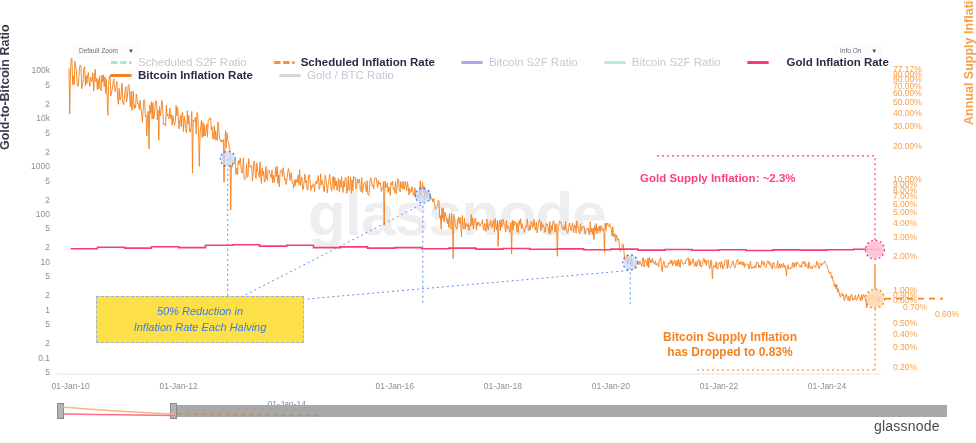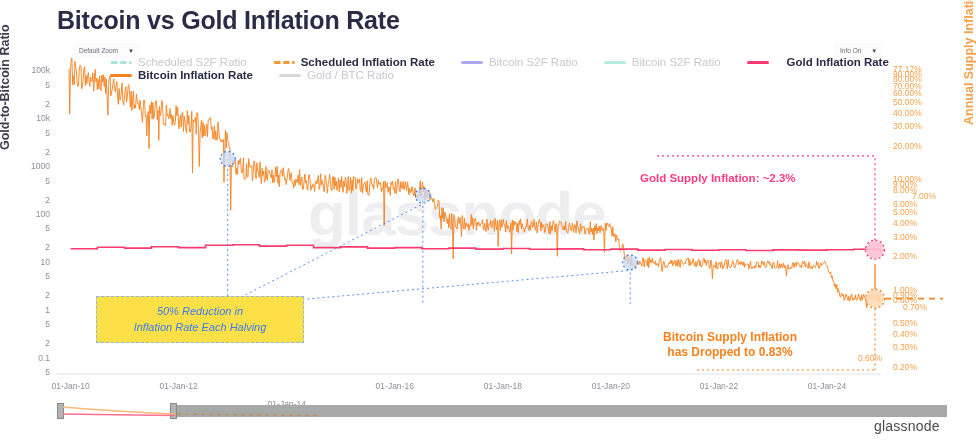--- a/index.html
+++ b/index.html
@@ -138,21 +138,20 @@
   .brand{
     position:absolute;left:874px;top:418px;
     font-size:14px;color:#4a4a4a;letter-spacing:.2px;
   }
 </style>
 </head>
 <body>
 
 <div id="root">
 
-  <div class="title">Bitcoin vs Gold Inflation Rate</div>
 
   <div class="ctl" id="zoom-ctl">
     <span>Default Zoom</span>
     <span class="carat">▼</span>
   </div>
   <div class="ctl" id="info-ctl">
     <span>Info On</span>
     <span class="carat">▼</span>
   </div>
 
@@ -247,31 +246,31 @@
       <div class="ytick r" style="left: 893px; top: 79.3079px;">80.00%</div>
       <div class="ytick r" style="left: 893px; top: 85.7184px;">70.00%</div>
       <div class="ytick r" style="left: 893px; top: 93.1188px;">60.00%</div>
       <div class="ytick r" style="left: 893px; top: 101.872px;">50.00%</div>
       <div class="ytick r" style="left: 893px; top: 112.584px;">40.00%</div>
       <div class="ytick r" style="left: 893px; top: 126.395px;">30.00%</div>
       <div class="ytick r" style="left: 893px; top: 145.86px;">20.00%</div>
       <div class="ytick r" style="left: 893px; top: 179.136px;">10.00%</div>
       <div class="ytick r" style="left: 893px; top: 184.194px;">9.00%</div>
       <div class="ytick r" style="left: 893px; top: 189.849px;">8.00%</div>
-      <div class="ytick r" style="left: 893px; top: 196.259px; margin-left: 19px;">7.00%</div>
+      <div class="ytick r" style="left: 893px; top: 196.259px;">7.00%</div>
       <div class="ytick r" style="left: 893px; top: 203.66px;">6.00%</div>
       <div class="ytick r" style="left: 893px; top: 212.412px;">5.00%</div>
       <div class="ytick r" style="left: 893px; top: 223.125px;">4.00%</div>
       <div class="ytick r" style="left: 893px; top: 236.936px;">3.00%</div>
       <div class="ytick r" style="left: 893px; top: 256.401px;">2.00%</div>
       <div class="ytick r" style="left: 893px; top: 289.677px;">1.00%</div>
       <div class="ytick r" style="left: 893px; top: 294.735px;">0.90%</div>
       <div class="ytick r" style="left: 893px; top: 300.39px;">0.80%</div>
       <div class="ytick r" style="left: 893px; top: 306.8px; padding-left: 10px;">0.70%</div>
-      <div class="ytick r" style="left: 858px; top: 314.201px; margin-top: 44px;">0.60%</div>
+      <div class="ytick r" style="left: 935px; top: 314.201px;">0.60%</div>
       <div class="ytick r" style="left: 893px; top: 322.953px;">0.50%</div>
       <div class="ytick r" style="left: 893px; top: 333.666px;">0.40%</div>
       <div class="ytick r" style="left: 893px; top: 347.477px;">0.30%</div>
       <div class="ytick r" style="left: 893px; top: 366.942px;">0.20%</div>
       <div class="xtick" style="left: 70.6101px; top: 381px;">01-Jan-10</div>
       <div class="xtick" style="left: 178.603px; top: 381px;">01-Jan-12</div>
       <div class="xtick" style="left: 286.744px; top: 381px; margin-top: 18px;">01-Jan-14</div>
       <div class="xtick" style="left: 394.736px; top: 381px;">01-Jan-16</div>
       <div class="xtick" style="left: 502.877px; top: 381px;">01-Jan-18</div>
       <div class="xtick" style="left: 610.87px; top: 381px;">01-Jan-20</div>

